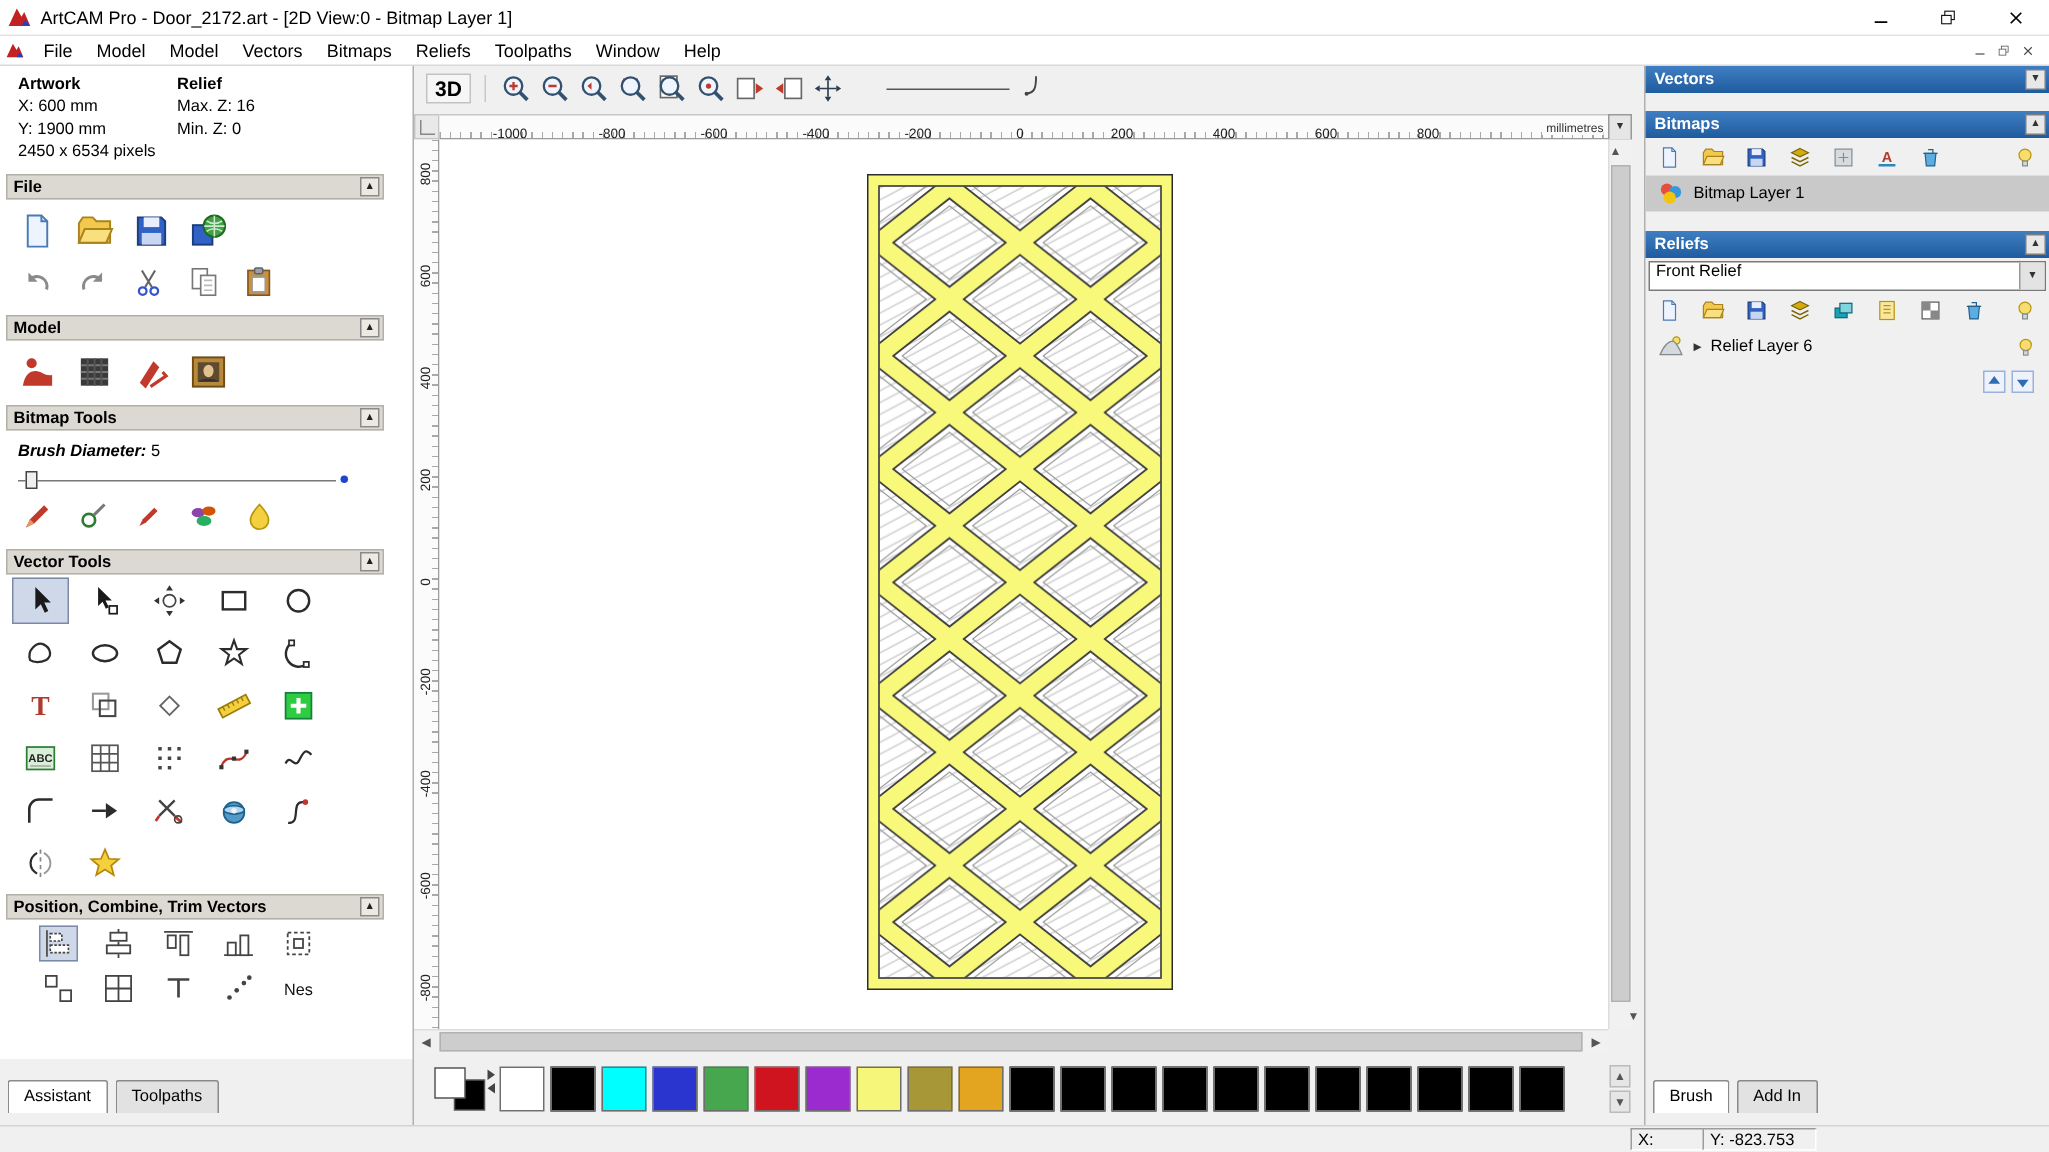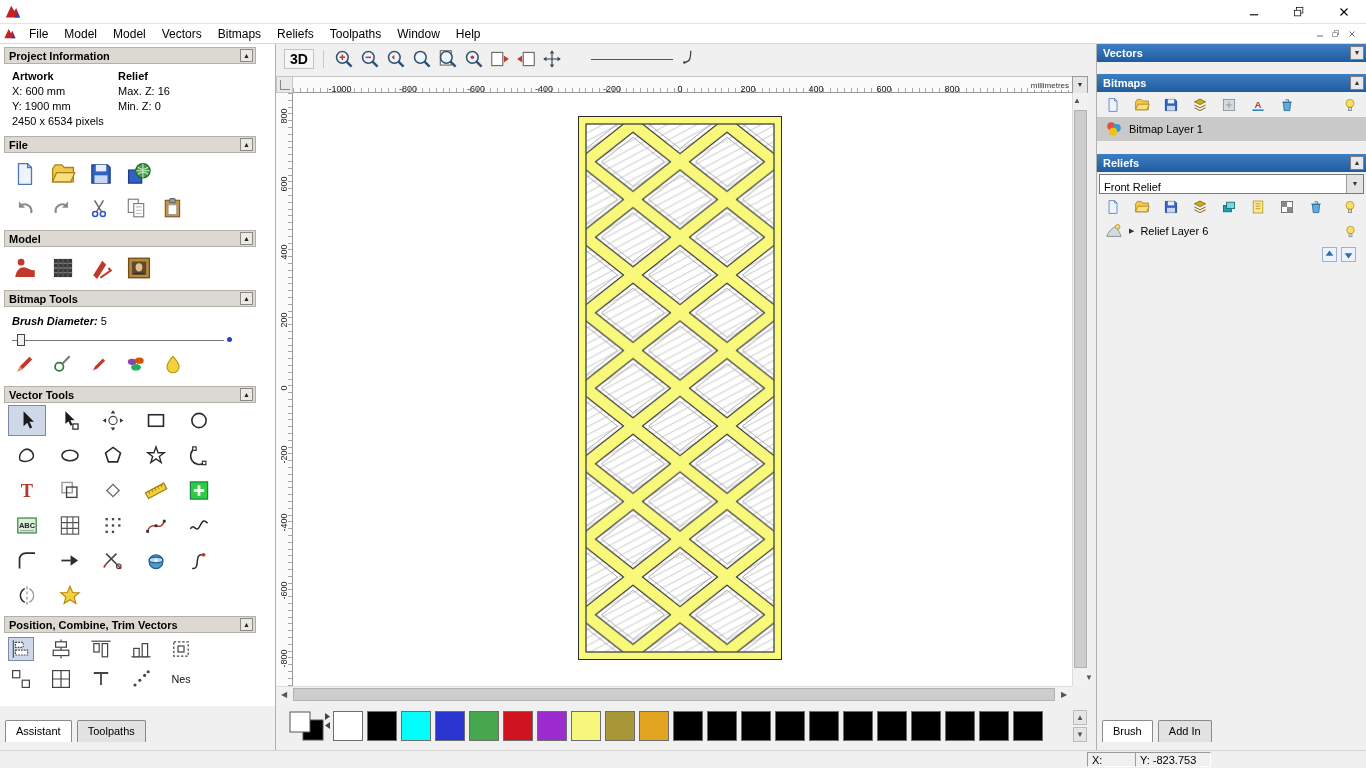--- a/index.html
+++ b/index.html
@@ -34,21 +34,21 @@
 .row-icons.small .tbtn{width:22px;height:22px}
 #brushrow{padding:8px 12px 0 12px}
 #brushrow .bl{font-weight:bold;font-style:italic}
 #brushslider{position:relative;margin:6px 12px 2px 12px;height:14px;width:212px}
 #brushslider .track{position:absolute;left:0;right:0;top:7px;border-top:1px solid #777}
 #bhandle{position:absolute;left:5px;top:1px;width:8px;height:12px;background:#f0f0f0;border:1px solid #444}
 #bdot{position:absolute;right:-8px;top:4px;width:5px;height:5px;border-radius:50%;background:#2244cc}
 .vt-row{display:flex;gap:5px;padding:2px 8px}
 .vt-row .tbtn{width:38px;height:31px;padding:3px;border:1px solid transparent}
 [data-icons$="rows.0"] .tbtn:first-child{background:#cfd8e8;border:1px solid #7a8aa8}
-.pos-row{display:flex;gap:14px;padding:4px 14px 2px 8px}
+.pos-row{display:flex;gap:14px;padding:4px 14px 2px 26px}
 .pos-row .tbtn{width:26px;height:24px}
 #lpscroll{position:absolute;right:0;top:44px;width:15px;height:662px;background:#f2f2f2;border-left:1px solid #dcdcdc}
 #lpscroll .sarrow{position:absolute;left:0;width:14px;height:15px;text-align:center;font-size:8px;color:#555;line-height:15px;background:#f2f2f2}
 #lpscroll .thumb{position:absolute;left:1px;top:16px;width:12px;height:628px;background:#e6e6e6;border:1px solid #cfcfcf}
 #lefttabs,#righttabs{position:absolute;top:706px;height:44px;background:#f0f0f0;padding:14px 0 0 5px}
 #lefttabs{left:0;width:276px;border-right:1px solid #b0b0b0}
 #righttabs{left:1096px;width:270px;border-left:1px solid #b0b0b0}
 .tab{display:inline-block;padding:4px 10px 5px 10px;border:1px solid #8a8a8a;border-bottom:none;background:#e2e2e2;margin-right:2px;border-radius:2px 2px 0 0}
 .tab.active{background:#fff;font-weight:normal}
 
@@ -101,40 +101,41 @@
 .rp-icons .tbtn{width:16px;height:16px}
 .rp-icons .tbtn:last-child{margin-left:auto}
 .layerrow{height:24px;display:flex;align-items:center;gap:6px;padding:0 8px}
 .layerrow.sel{background:#c9c9c9}
 .layerrow .licon{width:18px;height:18px;position:relative}
 .layerrow .licon svg{width:100%;height:100%}
 .expander{font-size:7px;color:#333}
 .layerrow .bulb{margin-left:auto;width:15px;height:15px}
 #rlarrows{display:flex;justify-content:flex-end;gap:4px;padding:4px 10px 0 0}
 #rlarrows .tbtn{width:15px;height:15px;border:1px solid #9ab2d8;background:#eef3fb}
-#relcombo{margin:2px 2px 0 2px;height:20px;background:#fff;border:1px solid #7a7a7a;display:flex;align-items:flex-end}
+#relcombo{margin:2px 2px 0 2px;height:20px;background:#fff;border:1px solid #7a7a7a;display:flex;align-items:flex-start}
 #relcombo .cv{flex:1;padding-left:4px}
 #relcombo .carrow{width:17px;height:18px;background:#e3e3e3;border-left:1px solid #9a9a9a;font-size:7px;text-align:center;line-height:18px;color:#333}
 
 
 #statusbar{position:absolute;left:0;top:750px;width:1366px;height:18px;background:#f0f0f0;border-top:1px solid #d4d4d4}
 .sunken{position:absolute;top:1px;height:15px;line-height:14px;padding:0 4px;font-size:11px;border:1px solid;border-color:#9b9b9b #fff #fff #9b9b9b;background:#f0f0f0}
 #sbx{left:1087px;width:67px}
 #sby{left:1135px;width:76px}
 </style>
 </head>
 <body>
 
 <div id="titlebar">
   <span class="applogo" data-icon="artcam-logo">
       <svg viewBox="0 0 20 20">
         <path d="M2 16L8 3l3.5 6 2-3.5L18 16z" fill="#c22222"></path>
         <path d="M11.5 16l3-5 3 5z" fill="#2244bb"></path>
       </svg>
     </span>
+  <span class="ttl">ArtCAM Pro - Door_2172.art - [2D View:0 - Bitmap Layer 1]</span>
   <span class="winbtns">
     <span class="winbtn" data-icon="win-min">
         <svg viewBox="0 0 20 20">
           <path d="M4 14h12" stroke="#000" stroke-width="1.6"></path>
         </svg>
       </span>
     <span class="winbtn" data-icon="win-restore">
         <svg viewBox="0 0 20 20">
           <rect x="6.5" y="3.5" width="9" height="8" fill="#fff" stroke="#000"></rect>
           <rect x="3.5" y="7.5" width="9" height="8" fill="#fff" stroke="#000"></rect>
@@ -171,24 +172,20 @@
     <span class="mini" data-icon="win-close">
         <svg viewBox="0 0 20 20">
           <path d="M5 5l10 10M15 5L5 15" stroke="#000" stroke-width="1.6"></path>
         </svg>
       </span>
   </span>
 </div>
 
 <div id="leftpanel">
 
-  <div class="sect-hdr">
-    <span>Project Information</span>
-    <span class="rollup">▲</span>
-  </div>
   <div id="projinfo">
     <span class="b">Artwork</span>
     <span class="b">Relief</span>
     <span>X: 600 mm</span>
     <span>Max. Z: 16</span>
     <span>Y: 1900 mm</span>
     <span>Min. Z: 0</span>
     <span>2450 x 6534 pixels</span>
     <span></span>
   </div>

